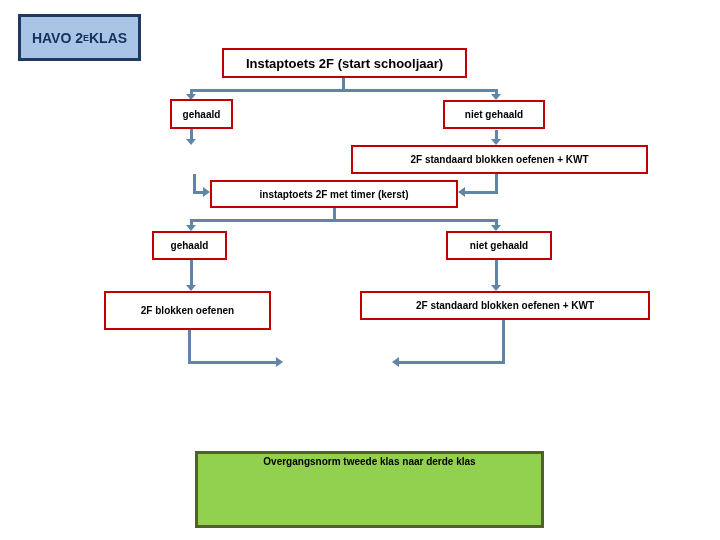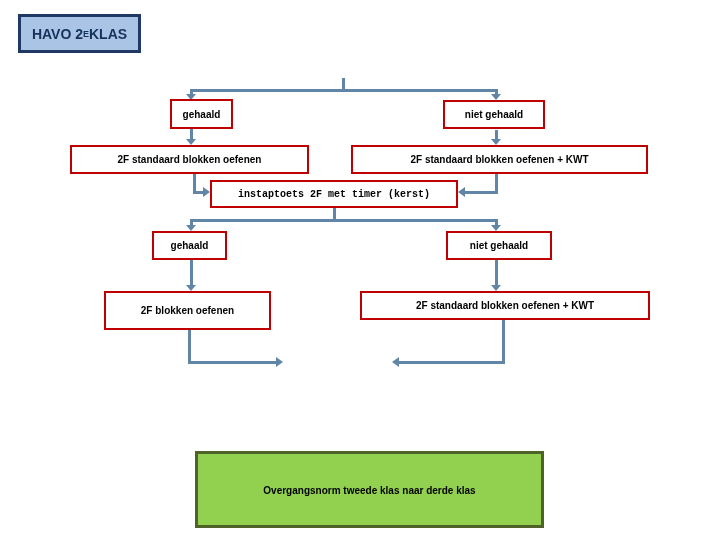--- a/index.html
+++ b/index.html
@@ -12,21 +12,21 @@
     position:absolute;display:flex;align-items:center;justify-content:center;
     background:#ffffff;border:2px solid #c00000;color:#000;
     font-weight:700;font-size:10px;white-space:nowrap;z-index:2;
     box-sizing:border-box;padding:0 3px;
   }
   .node.havo{
     background:#a9c4e5;border:3px solid #1f3864;color:#15325b;font-size:14px;
   }
   .node.green{
     background:#92d050;border:3px solid #4f6228;color:#000;
-    flex-direction:column;justify-content:center;padding-top:2px;
+    flex-direction:column;justify-content:flex-start;padding-top:2px;
   }
   .node.green .sub{margin-top:17px;}
   
   .line{position:absolute;background:#6185a7;z-index:1;}
   
   .arr{position:absolute;width:0;height:0;z-index:1;}
   .arr.down{border-left:5px solid transparent;border-right:5px solid transparent;border-top:6px solid #6185a7;}
   .arr.right{border-top:5px solid transparent;border-bottom:5px solid transparent;border-left:7px solid #6185a7;}
   .arr.left{border-top:5px solid transparent;border-bottom:5px solid transparent;border-right:7px solid #6185a7;}
   sup{font-size:9px;vertical-align:super;line-height:0;}
@@ -67,36 +67,36 @@
   <div class="line" style="left:495px;top:260px;width:3px;height:25px;"></div>
   <div class="arr down" style="left:491px;top:285px;"></div>
 
   <div class="line" style="left:188px;top:320px;width:3px;height:44px;"></div>
   <div class="line" style="left:188px;top:361px;width:88px;height:3px;"></div>
   <div class="arr right" style="left:276px;top:357px;"></div>
   <div class="line" style="left:502px;top:320px;width:3px;height:44px;"></div>
   <div class="line" style="left:399px;top:361px;width:106px;height:3px;"></div>
   <div class="arr left" style="left:392px;top:357px;"></div>
 
-  <div class="node havo" style="left:18px;top:14px;width:123px;height:39px;">
+  <div class="node havo" style="left:18px;top:14px;width:123px;height:47px;">
     <span>HAVO 2</span>
       <sup>E</sup>
       <span> KLAS</span>
   </div>
 
+  <div class="node" style="left:222px;top:48px;width:245px;height:30px;font-size:13px;">Instaptoets 2F (start schooljaar)</div>
 
   <div class="node" style="left:170px;top:99px;width:63px;height:30px;">gehaald</div>
 
   <div class="node" style="left:443px;top:100px;width:102px;height:29px;">niet gehaald</div>
 
-  <div class="node" style="left:70px;top:145px;width:239px;height:29px;">2F standaard blokken oefenen</div>
 
   <div class="node" style="left:351px;top:145px;width:297px;height:29px;">2F standaard blokken oefenen + KWT</div>
 
-  <div class="node" style="left:210px;top:180px;width:248px;height:28px;font-family:Liberation Mono, monospace;">instaptoets 2F met timer (kerst)</div>
+  <div class="node" style="left:210px;top:180px;width:248px;height:28px;">instaptoets 2F met timer (kerst)</div>
 
   <div class="node" style="left:152px;top:231px;width:75px;height:29px;">gehaald</div>
 
   <div class="node" style="left:446px;top:231px;width:106px;height:29px;">niet gehaald</div>
 
   <div class="node" style="left:104px;top:291px;width:167px;height:39px;">2F blokken oefenen</div>
 
   <div class="node" style="left:360px;top:291px;width:290px;height:29px;">2F standaard blokken oefenen + KWT</div>
 
 

